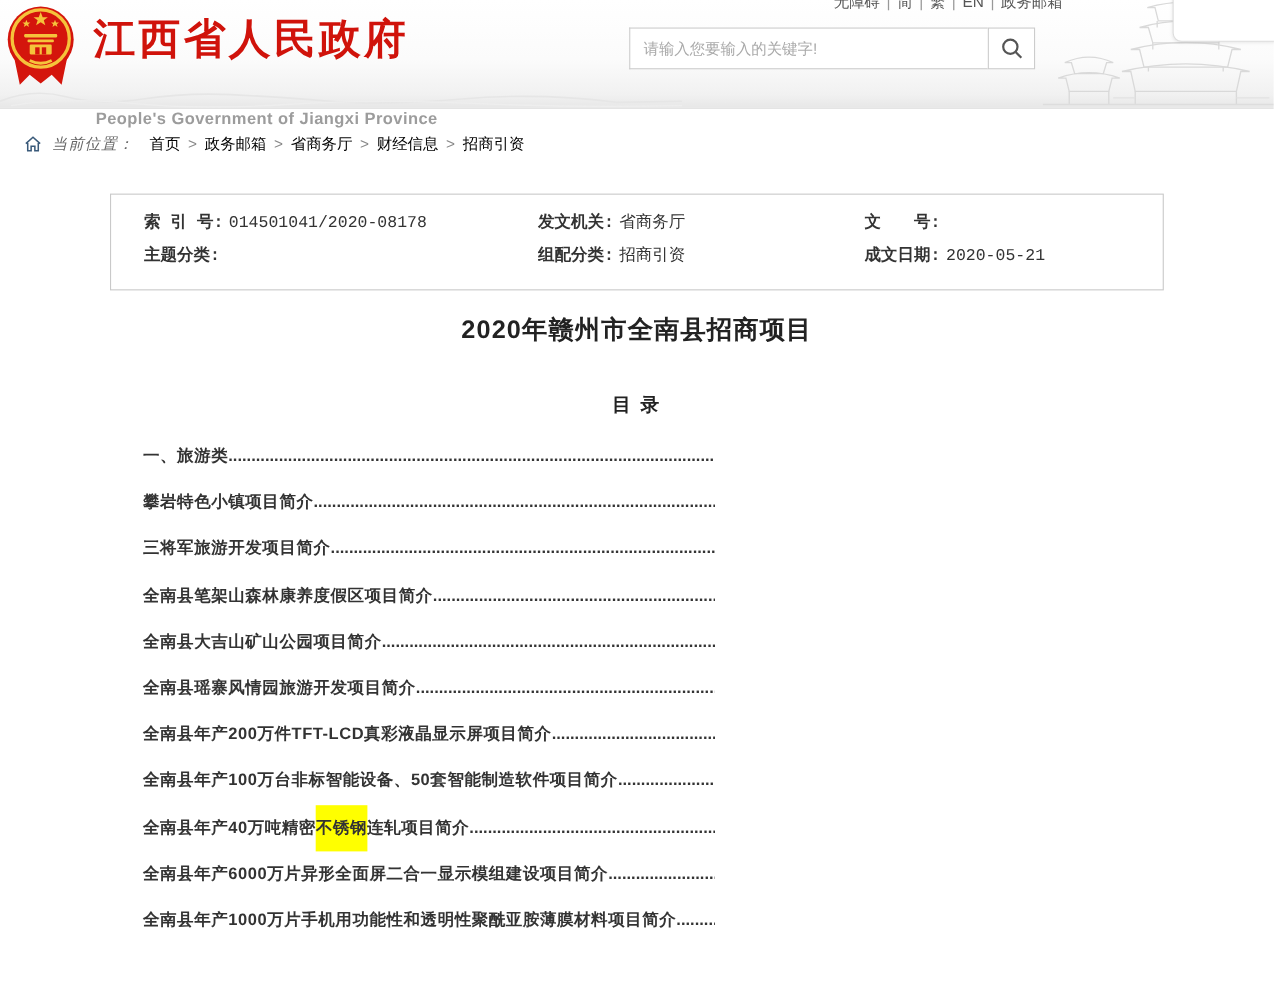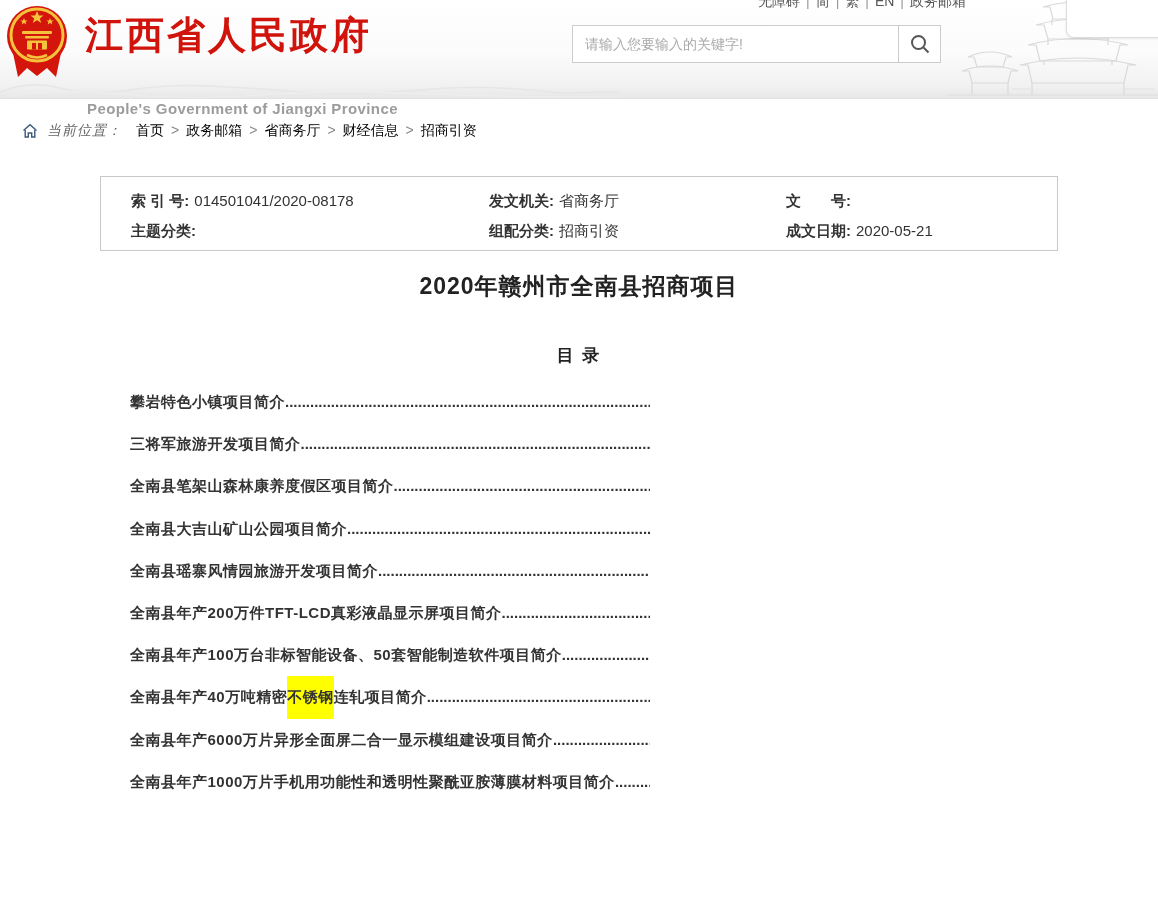--- a/index.html
+++ b/index.html
@@ -37,24 +37,24 @@
 
   
   .breadcrumb { display:flex; align-items:center; height:38px; margin-top:13px;
     padding-left:22px; font-size:14px; color:#666; }
   .breadcrumb .home-ico { margin-right:9px; display:flex; align-items:center; }
   .breadcrumb .bc-label { margin-right:14px; letter-spacing:1px;font-style:italic; }
   .breadcrumb a { color:#000000; text-decoration:none; cursor:pointer;margin-top:36px; }
   .breadcrumb .bc-sep { color:#888; margin:0 7px; }
 
   
-  .meta-box { width:958px; margin:26px auto 0 100px; height:75px;
+  .meta-box { width:958px; margin:26px auto 0 100px; height:88px;
     border:1px solid #c9c9c9; display:grid;
     grid-template-columns:358px 297px 1fr; grid-auto-rows:30px;
-    padding:15px 0 0 30px; font-size:15px; color:#333; }
+    padding:15px 0 0 30px; font-size:15px; color:#333;font-family:Liberation Mono, monospace; }
   .meta-cell { white-space:nowrap; overflow:hidden; }
   .meta-label { font-weight:700; color:#333; }
   .meta-value { color:#333; margin-left:5px; }
 
   
   .article-title { margin-top:20px; text-align:center; font-size:23px; font-weight:700;
     color:#222; letter-spacing:1px; }
   .toc-heading { margin-top:42px; text-align:center; font-size:17px; font-weight:700;
     color:#222; letter-spacing:2px; }
   .toc { margin:14px 0 0 130px; width:520px; }
@@ -150,20 +150,24 @@
       <div class="meta-cell"><span class="meta-label">文　　号:</span><span class="meta-value"></span></div>
       <div class="meta-cell"><span class="meta-label">主题分类:</span><span class="meta-value"></span></div>
       <div class="meta-cell"><span class="meta-label">组配分类:</span><span class="meta-value">招商引资</span></div>
       <div class="meta-cell"><span class="meta-label">成文日期:</span><span class="meta-value">2020-05-21</span></div>
     </div>
 
   <div class="article-title">2020年赣州市全南县招商项目</div>
   <div class="toc-heading">目  录</div>
   <div class="toc" id="toc">
       <div class="toc-item">
+        <span class="seg">一、旅游类</span>
+        <span class="leader"></span>
+      </div>
+      <div class="toc-item">
         <span class="seg">攀岩特色小镇项目简介</span>
         <span class="leader"></span>
       </div>
       <div class="toc-item">
         <span class="seg">三将军旅游开发项目简介</span>
         <span class="leader"></span>
       </div>
       <div class="toc-item">
         <span class="seg">全南县笔架山森林康养度假区项目简介</span>
         <span class="leader"></span>

